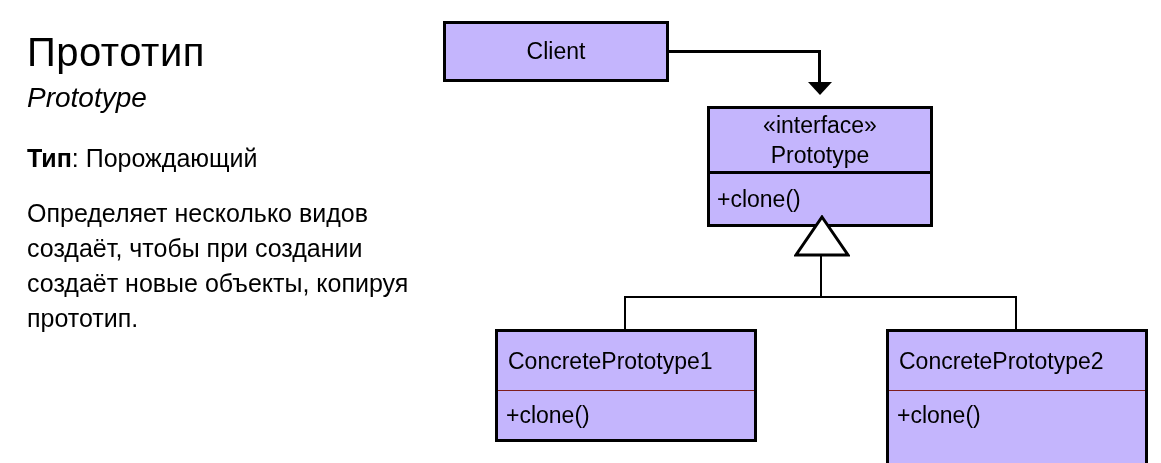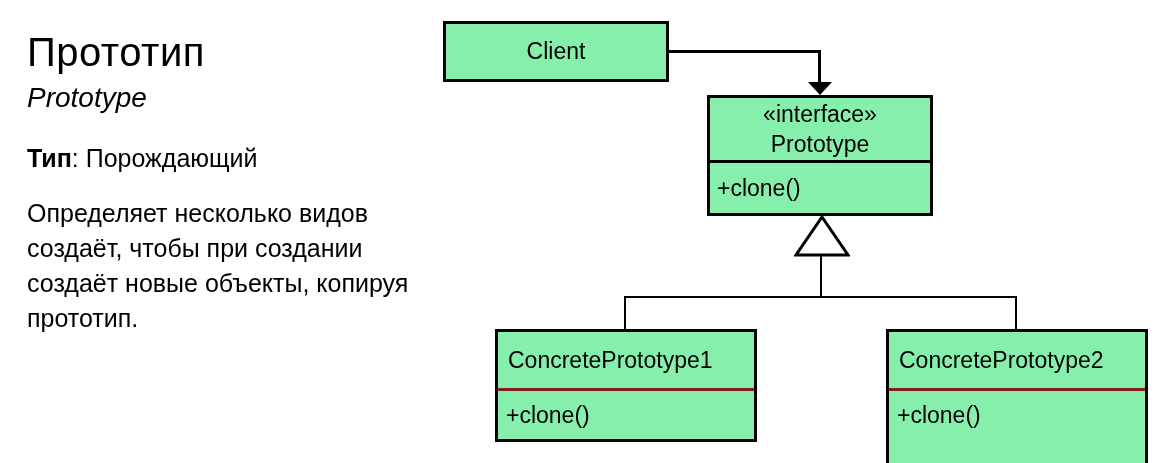--- a/index.html
+++ b/index.html
@@ -20,40 +20,40 @@
   .subtitle { font-size: 28px; line-height: 32px; font-style: italic; margin-top: 8px; }
   .meta { margin-top: 24px; }
   .meta-line { font-size: 25px; line-height: 40px; }
   .bold { font-weight: 700; margin-top: 44px; }
   .desc { margin-top: 18px; }
   .desc-line { font-size: 25px; line-height: 35px; white-space: nowrap; }
 
   
   .uml-box {
     position: absolute;
-    background: #86efac;
+    background: #c4b5fd;
     border: 3px solid #000000;
     box-sizing: border-box;
     font-size: 23px;
   }
   .box-client { left: 443px; top: 21px; width: 226px; height: 61px;
     display: flex; align-items: center; justify-content: center; }
-  .box-interface { left: 707px; top: 95px; width: 226px; height: 121px; }
+  .box-interface { left: 707px; top: 106px; width: 226px; height: 121px; }
   .box-concrete1 { left: 495px; top: 329px; width: 262px; height: 113px; }
   .box-concrete2 { left: 886px; top: 329px; width: 262px; height: 141px; }
 
   .iface-name-compartment {
     height: 62px; border-bottom: 3px solid #000;
     display: flex; flex-direction: column; align-items: center; justify-content: center;
   }
   .iface-name-compartment div { line-height: 30px; }
   .iface-method-compartment { height: 50px; display: flex; align-items: center; padding-left: 7px; box-sizing: border-box; }
 
   .class-name-compartment {
-    height: 59px; border-bottom: 3px solid #7f1d1d;
+    height: 59px; border-bottom: 1px solid #7f1d1d;
     display: flex; align-items: center; padding-left: 10px; box-sizing: border-box;
   }
   .class-method-compartment { height: 48px; display: flex; align-items: center; padding-left: 8px; box-sizing: border-box; }
 
   
   .line { position: absolute; background: #000000; }
   .client-conn-h { left: 668px; top: 50px; width: 153px; height: 3px; }
   .client-conn-v { left: 818px; top: 50px; width: 3px; height: 33px; }
   .arrowhead-solid {
     position: absolute; left: 808px; top: 82px; width: 0; height: 0;

